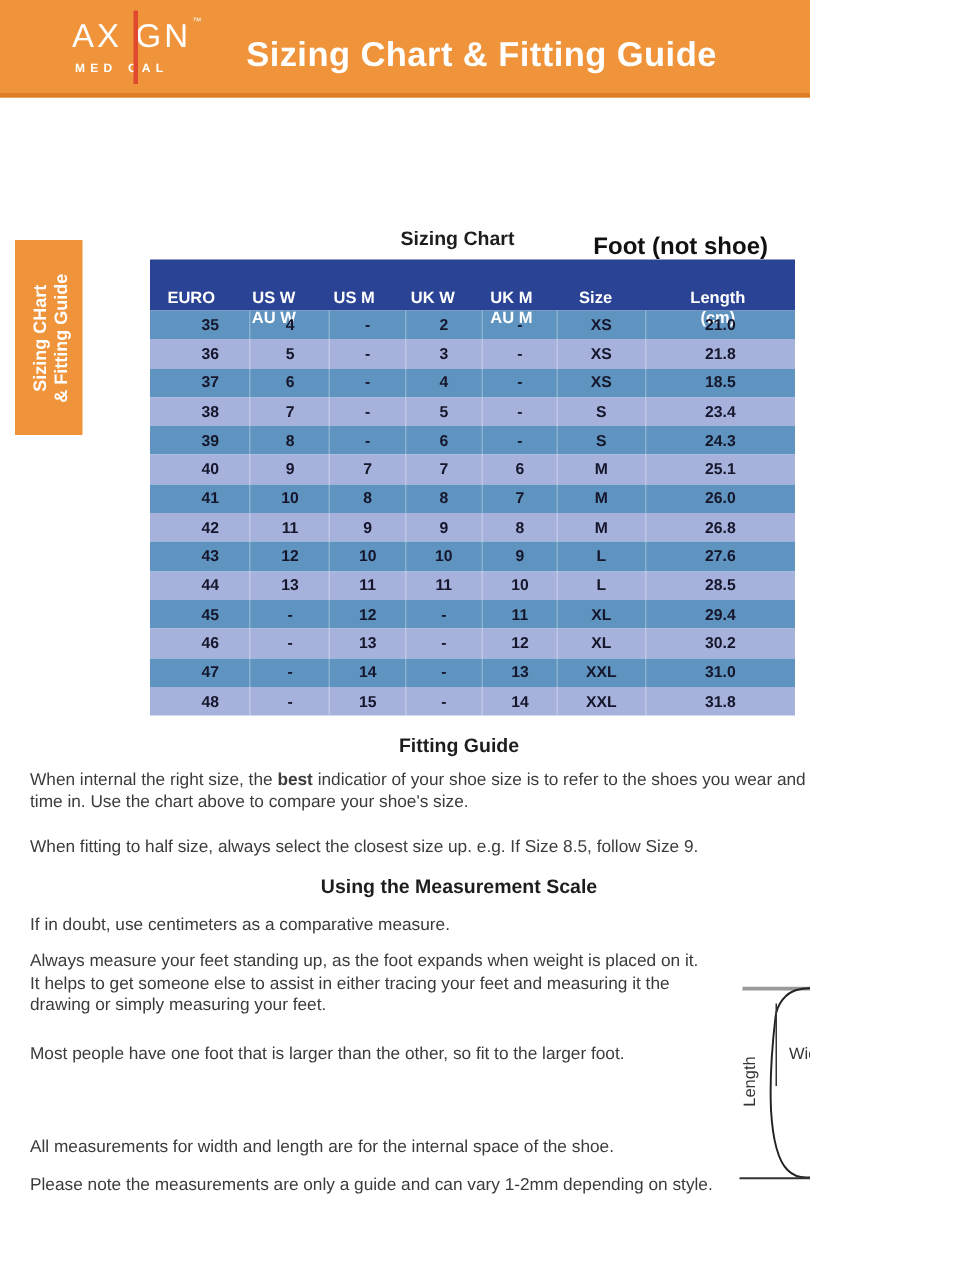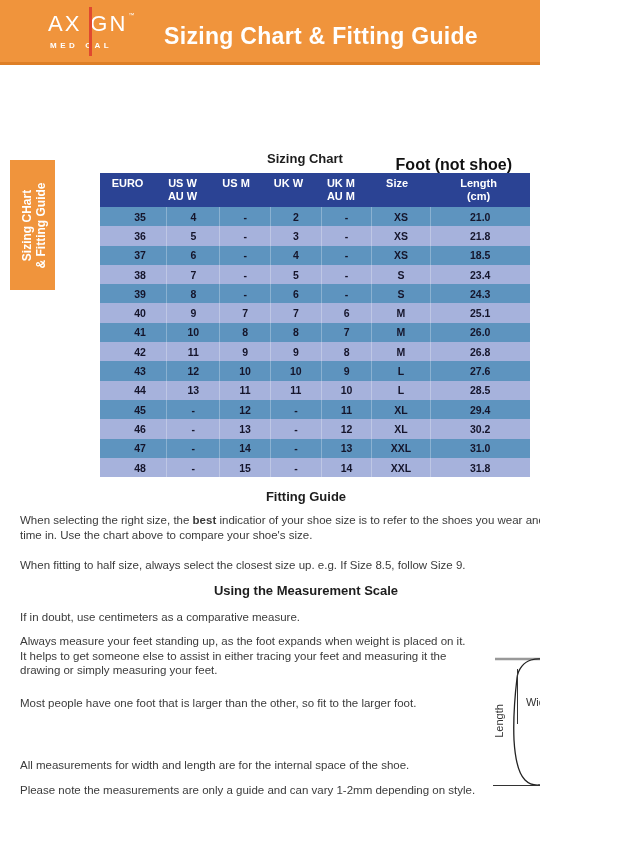--- a/index.html
+++ b/index.html
@@ -33,21 +33,21 @@
                   text-align:center;white-space:nowrap;}
 
   
   .chart-title{position:absolute;left:100px;width:410px;top:151px;text-align:center;
                font-size:13px;font-weight:bold;color:#1d1d1d;}
   .foot-note{position:absolute;left:360px;width:152px;top:156px;text-align:right;
              font-size:16px;font-weight:bold;color:#111;}
   .sizing-table{position:absolute;left:100px;top:173px;width:430px;}
   .table-head{display:flex;background:var(--c-table_header_blue,#2B4394);color:#fff;
               font-weight:bold;font-size:11px;height:34px;box-sizing:border-box;}
-  .th{box-sizing:border-box;padding-top:4px;text-align:center;line-height:13px;}
+  .th{box-sizing:border-box;padding-top:20px;text-align:center;line-height:13px;}
   .tr{display:flex;height:19.3px;align-items:center;font-size:10.5px;font-weight:bold;color:#15152B;padding-left:14px;}
   .row-dark{background:var(--c-row_blue,#5E94BF);}
   .row-light{background:var(--c-row_lavender,#A6B2DC);}
   .td{box-sizing:border-box;text-align:center;border-right:1px solid rgba(255,255,255,0.28);
       height:100%;display:flex;align-items:center;justify-content:center;}
   .col0{width:12.8%;} .col1{width:12.8%;} .col2{width:12.1%;} .col3{width:12.3%;}
   .col4{width:12.1%;} .col5{width:14%;}   .col6{width:23.9%;border-right:none;}
 
   
   .h-center{position:absolute;left:0;width:612px;text-align:center;font-size:13px;
@@ -251,21 +251,21 @@
           <div class="td col2">15</div>
           <div class="td col3">-</div>
           <div class="td col4">14</div>
           <div class="td col5">XXL</div>
           <div class="td col6">31.8</div>
         </div>
       </div>
   </div>
 
   <div class="h-center fg-title">Fitting Guide</div>
-  <div class="para p1"><span>When selecting the right size, the </span><span class="bold">best</span><span> indicatior of your shoe size is to refer to the shoes you wear and spend the most time in. Use the chart above to compare your shoe's size.</span></div>
+  <div class="para p1"><span>When internal the right size, the </span><span class="bold">best</span><span> indicatior of your shoe size is to refer to the shoes you wear and spend the most time in. Use the chart above to compare your shoe's size.</span></div>
   <div class="para p2">When fitting to half size, always select the closest size up. e.g. If Size 8.5, follow Size 9.</div>
 
   <div class="h-center ms-title">Using the Measurement Scale</div>
   <div class="para mp1">If in doubt, use centimeters as a comparative measure.</div>
   <div class="para mp2">Always measure your feet standing up, as the foot expands when weight is placed on it. It helps to get someone else to assist in either tracing your feet and measuring it the drawing or simply measuring your feet.</div>
   <div class="para mp3">Most people have one foot that is larger than the other, so fit to the larger foot.</div>
   <div class="para mp4">All measurements for width and length are for the internal space of the shoe.</div>
   <div class="para mp5">Please note the measurements are only a guide and can vary 1-2mm depending on style.</div>
 
   <svg class="foot-diagram" viewBox="0 0 155 150">

